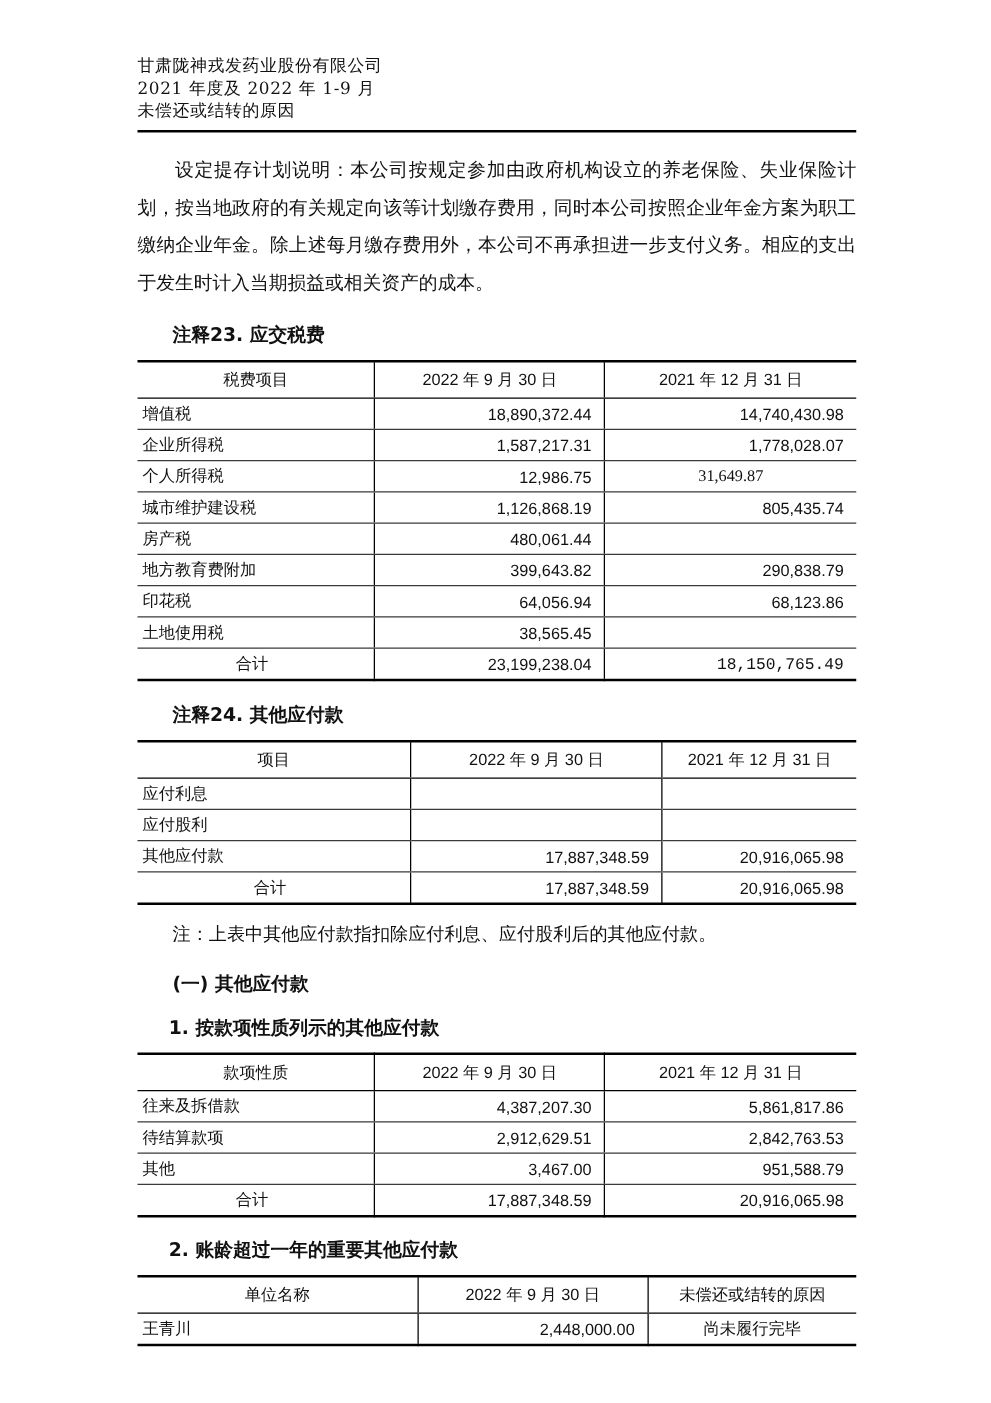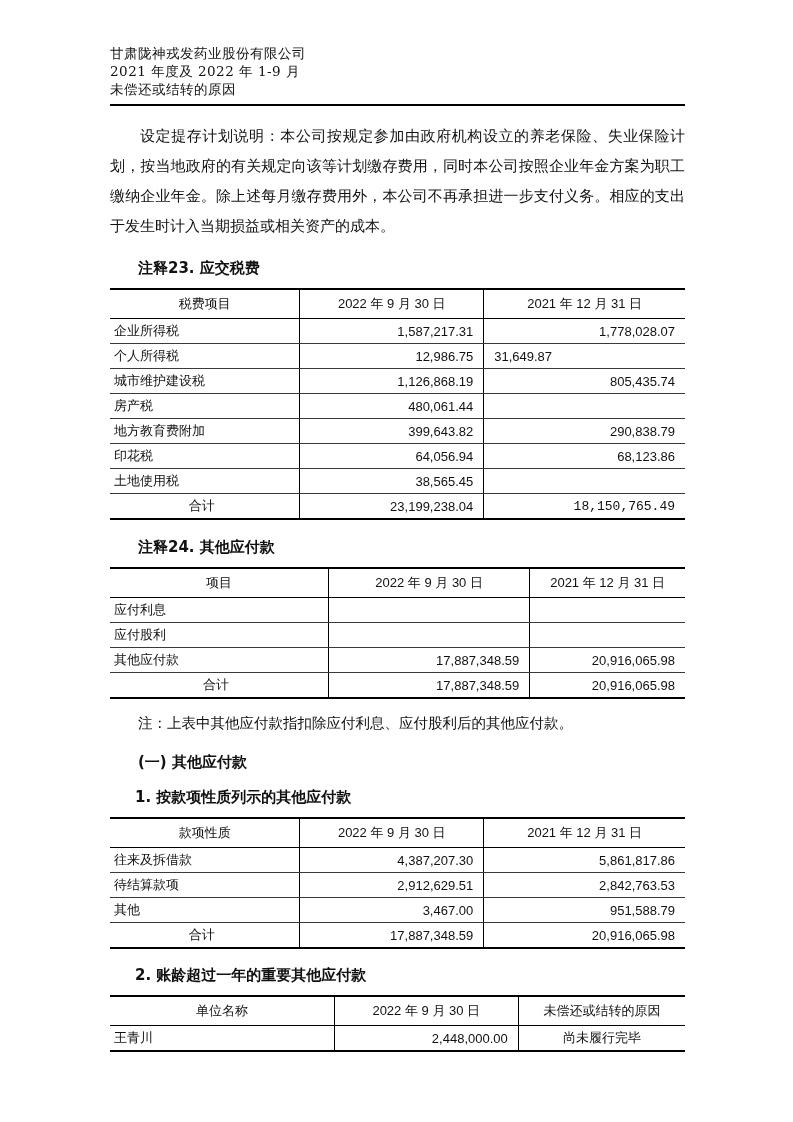--- a/index.html
+++ b/index.html
@@ -95,28 +95,33 @@
       </colgroup>
       <thead>
         <tr>
           <th>税费项目</th>
           <th>2022 年 9 月 30 日</th>
           <th>2021 年 12 月 31 日</th>
         </tr>
       </thead>
       <tbody>
         <tr>
+          <td style="text-align: left;">增值税</td>
+          <td style="text-align: right;">18,890,372.44</td>
+          <td style="text-align: right;">14,740,430.98</td>
+        </tr>
+        <tr>
           <td style="text-align: left;">企业所得税</td>
           <td style="text-align: right;">1,587,217.31</td>
           <td style="text-align: right;">1,778,028.07</td>
         </tr>
         <tr>
           <td style="text-align: left;">个人所得税</td>
           <td style="text-align: right;">12,986.75</td>
-          <td style="text-align: left;">31,649.87</td>
+          <td style="text-align: center; font-family: Liberation Serif, serif;">31,649.87</td>
         </tr>
         <tr>
           <td style="text-align: left;">城市维护建设税</td>
           <td style="text-align: right;">1,126,868.19</td>
           <td style="text-align: right;">805,435.74</td>
         </tr>
         <tr>
           <td style="text-align: left;">房产税</td>
           <td style="text-align: right;">480,061.44</td>
           <td style="text-align: right;"></td>

